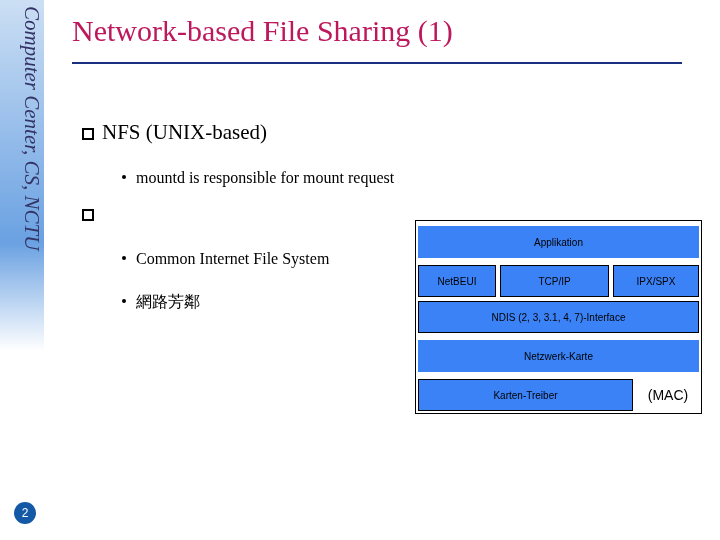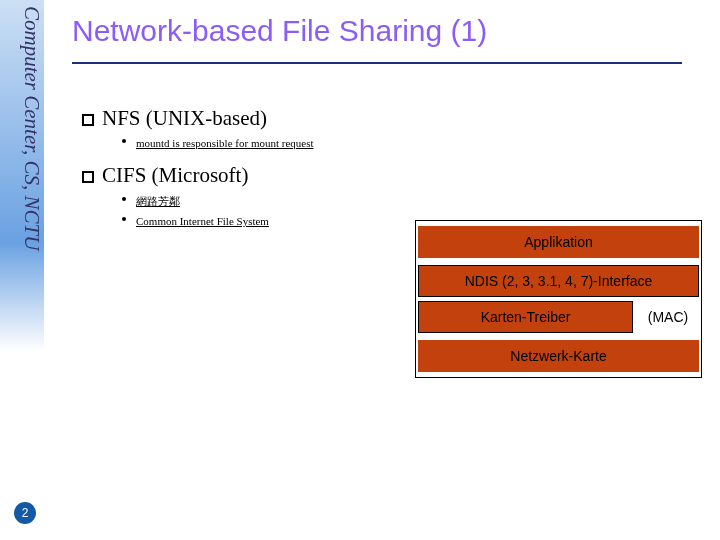--- a/index.html
+++ b/index.html
@@ -47,57 +47,56 @@
     font-family: Arial, sans-serif;
     font-size: 12px;
     text-align: center;
     line-height: 22px;
   }
   .title {
     position: absolute;
     left: 72px;
     top: 14px;
     font-size: 30px;
-    color: #8b5cf6;
-    font-family: Liberation Sans, sans-serif;
+    color: #be185d;
+    font-family: Liberation Serif, serif;
   }
   .title-underline {
     position: absolute;
     left: 72px;
     top: 62px;
     width: 610px;
     border-top: 2px solid #1a2f80;
   }
   .content {
     position: absolute;
     left: 82px;
     top: 100px;
     width: 620px;
   }
   .lvl1 {
     font-size: 21px;
     color: #000;
-    margin-top: 6px;
+    margin-top: 20px;
     margin-bottom: 2px;
   }
   .sqbullet {
     display: inline-block;
     width: 12px;
     height: 12px;
     border: 2px solid #000;
     margin-right: 8px;
     vertical-align: -1px;
     box-sizing: border-box;
   }
   .lvl2 {
-    font-size: 11px;
+    font-size: 16px;
     color: #000;
     margin-left: 40px;
-    margin-top: 6px;
-    text-decoration: underline;
+    margin-top: 24px;
   }
   .dot {
     display: inline-block;
     width: 4px; height: 4px;
     background: #000;
     border-radius: 50%;
     margin-right: 10px;
     vertical-align: 4px;
   }
   .diagram {
@@ -118,22 +117,22 @@
     box-sizing: border-box;
   }
   .cell {
     border: 1px solid #000;
     height: 32px;
     display: flex;
     align-items: center;
     justify-content: center;
     box-sizing: border-box;
     margin: 2px;
-    background: #c2410c;
-    font-size: 14px;
+    background: #3b82f6;
+    font-size: 10px;
   }
 </style>
 </head>
 <body>
 
 <div class="sidebar">
   <div class="sidebar-text">Computer Center, CS, NCTU</div>
 </div>
 <div class="page-num">2</div>
 
@@ -143,38 +142,43 @@
 <div class="content">
 
   <div class="lvl1">
     <span class="sqbullet"></span><span>NFS (UNIX-based)</span>
   </div>
   <div class="lvl2">
     <span class="dot"></span><span>mountd is responsible for mount request</span>
   </div>
 
   <div class="lvl1" style="margin-top:14px">
-    <span class="sqbullet"></span><span>CIFS (Microsoft)</span>
+    <span class="sqbullet"></span>
+  </div>
+  <div class="lvl2">
+    <span class="dot"></span><span>Common Internet File System</span>
   </div>
   <div class="lvl2">
     <span class="dot"></span><span>網路芳鄰</span>
-  </div>
-  <div class="lvl2">
-    <span class="dot"></span><span>Common Internet File System</span>
   </div>
 
 </div>
 
 <div class="diagram">
   <div class="d-row" style="height:42px">
     <div class="cell" style="flex:1;border:none;justify-content:center">Applikation</div>
   </div>
   <div class="d-row">
+    <div class="cell" style="flex:0 0 78px">NetBEUI</div>
+    <div class="cell" style="flex:1">TCP/IP</div>
+    <div class="cell" style="flex:0 0 86px">IPX/SPX</div>
+  </div>
+  <div class="d-row">
     <div class="cell" style="flex:1">NDIS (2, 3, 3.1, 4, 7)-Interface</div>
+  </div>
+  <div class="d-row" style="height:42px">
+    <div class="cell" style="flex:1;border:none;justify-content:center">Netzwerk-Karte</div>
   </div>
   <div class="d-row">
     <div class="cell" style="flex:1">Karten-Treiber</div>
     <div style="flex:0 0 66px;display:flex;align-items:center;justify-content:center">(MAC)</div>
   </div>
-  <div class="d-row" style="height:42px">
-    <div class="cell" style="flex:1;border:none;justify-content:center">Netzwerk-Karte</div>
-  </div>
 </div>
 
 </body></html>

